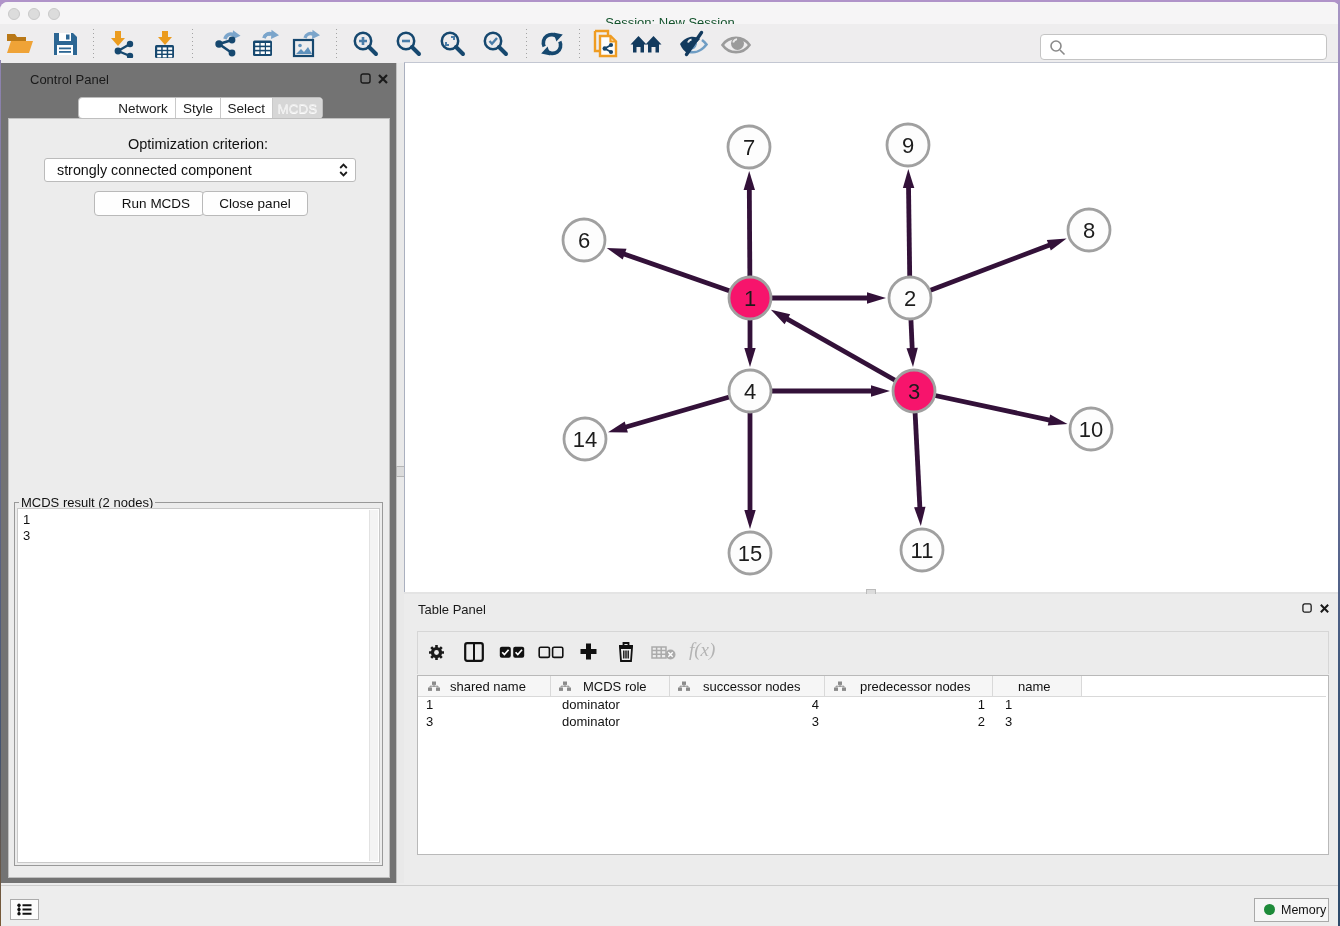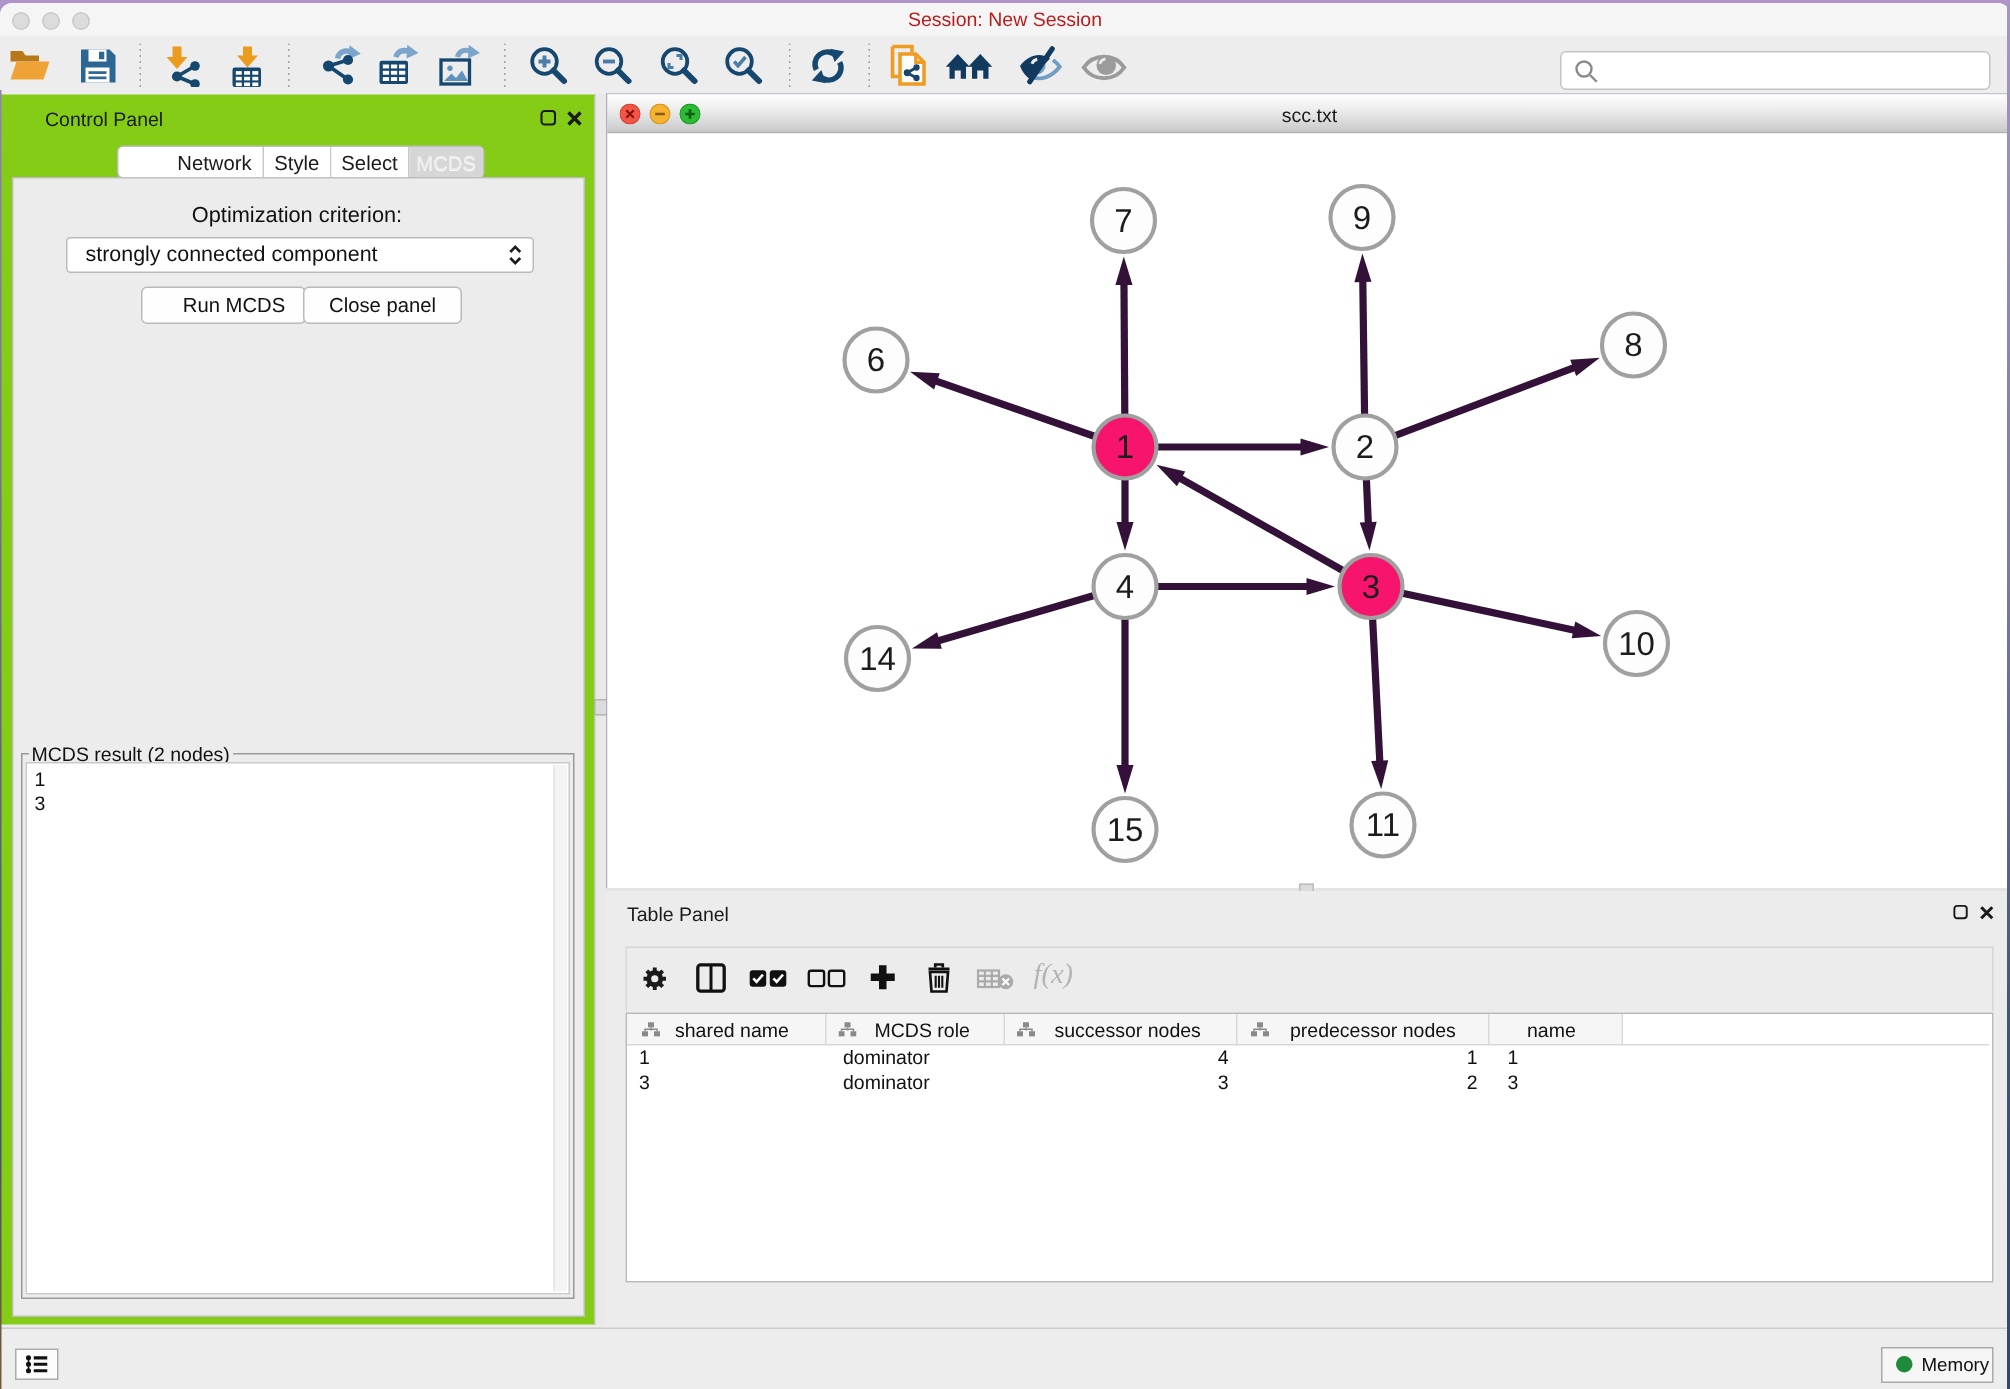--- a/index.html
+++ b/index.html
@@ -5,29 +5,29 @@
   html,body{margin:0;padding:0;} *{-webkit-font-smoothing:antialiased;}
   body{width:1340px;height:926px;position:relative;overflow:hidden;
        font-family:"Liberation Sans",sans-serif;background:#b093c9;}
   .abs{position:absolute;}
   #win{position:absolute;left:0;top:2px;width:1340px;height:924px;background:#ececec;
        border-radius:8px 8px 0 0;}
   #titlebar{position:absolute;left:0;top:2px;width:1340px;height:22px;background:#f6f5f6;
        border-radius:8px 8px 0 0;border-bottom:1px solid #d8d8d8;}
   .tl{position:absolute;top:6px;width:10px;height:10px;border-radius:50%;
       background:#dcdcdc;border:1px solid #c9c9c9;}
-  #title{position:absolute;top:3px;left:0;width:100%;text-align:center;color:#b91c1c;font-size:13px;}
+  #title{position:absolute;top:13px;left:0;width:100%;text-align:center;color:#14532d;font-size:13px;}
   #toolbar{position:absolute;left:0;top:24px;width:1340px;height:39px;background:#eeedee;
        border-bottom:1px solid #dcdcdc;}
   .sep{position:absolute;top:5px;height:30px;width:1px;
        background-image:repeating-linear-gradient(to bottom,#a3a3a3 0 1px,transparent 1px 4px);}
   #search{position:absolute;left:1040px;top:10px;width:285px;height:24px;background:#fff;
        border:1px solid #c4c4c4;border-radius:4px;}
   
-  #cpanel{position:absolute;left:0;top:63px;width:396px;height:820px;background:#84cc16;
+  #cpanel{position:absolute;left:0;top:63px;width:396px;height:820px;background:#737373;
        border-right:1px solid #c2c2c2;}
   .tabstrip{position:absolute;display:flex;border:1px solid #bdbdbd;border-radius:4px;
        overflow:hidden;background:#fff;}
   .tabstrip .tab{font-size:13.5px;color:#1a1a1a;text-align:center;background:#fff;
        border-right:1px solid #c9c9c9;display:flex;align-items:center;justify-content:center;}
   .tabstrip .tab:last-child{border-right:none;}
   .tabstrip .tab.sel{background:#d6d6d6;color:#ededed;text-shadow:0 1px 0 #fbfbfb;}
   #cbox{position:absolute;left:8px;top:55px;width:380px;height:758px;background:#ececec;
        border:1px solid #bfbfbf;}
   .btn{position:absolute;background:#fefefe;border:1px solid #b9b9b9;border-radius:4px;
@@ -218,31 +218,20 @@
     <legend style="font-size:13px;color:#111;margin-left:4px;padding:0 2px;">MCDS result (2 nodes)</legend>
   </fieldset>
   <div style="position:absolute;left:17px;top:445px;width:361px;height:353px;background:#fff;border:1px solid #c9c9c9;">
     <div style="position:absolute;left:5px;top:3px;font-size:13px;color:#111;line-height:16px;">1<br>3</div>
     <div style="position:absolute;right:1px;top:1px;width:8px;height:351px;background:#f4f4f4;border-left:1px solid #e2e2e2;"></div>
   </div>
 </div>
 <div style="position:absolute;left:397px;top:63px;width:7px;height:820px;background:#e9e9e9;"></div>
 <div style="position:absolute;left:396px;top:466px;width:7px;height:9px;background:#dcdcdc;border:1px solid #b5b5b5;"></div>
 <div id="netframe">
-  <div id="nettitle">
-    <svg class="abs" style="left:8px;top:6px" width="60" height="14" viewBox="0 0 60 14">
-      <circle cx="7" cy="7" r="6.6" fill="#f25648" stroke="#d94334" stroke-width="0.8"></circle>
-      <path d="M4.5 4.5 L9.5 9.5 M9.5 4.5 L4.5 9.5" stroke="#8c1308" stroke-width="1.6"></path>
-      <circle cx="27" cy="7" r="6.6" fill="#f5b32f" stroke="#d79527" stroke-width="0.8"></circle>
-      <path d="M23.8 7 h6.4" stroke="#90591c" stroke-width="1.8"></path>
-      <circle cx="47" cy="7" r="6.6" fill="#2dba35" stroke="#1f9c28" stroke-width="0.8"></circle>
-      <path d="M43.8 7 h6.4 M47 3.8 v6.4" stroke="#0e5e14" stroke-width="1.8"></path>
-    </svg>
-    <div style="position:absolute;left:0;top:6px;width:100%;text-align:center;font-size:13px;color:#1a1a1a;">scc.txt</div>
-  </div>
   <div id="netcanvas">
   <svg width="934" height="503" viewBox="0 0 934 503">
 <line x1="345.0" y1="209.0" x2="344.3" y2="98.0" stroke="#331139" stroke-width="4.8"></line>
 <polygon points="344.2,82.0 350.0,101.0 338.6,101.0" fill="#331139"></polygon>
 <line x1="345.0" y1="209.0" x2="216.8" y2="164.2" stroke="#331139" stroke-width="4.8"></line>
 <polygon points="201.7,158.9 221.5,159.8 217.7,170.6" fill="#331139"></polygon>
 <line x1="345.0" y1="209.0" x2="465.0" y2="209.0" stroke="#331139" stroke-width="4.8"></line>
 <polygon points="481.0,209.0 462.0,214.7 462.0,203.3" fill="#331139"></polygon>
 <line x1="345.0" y1="209.0" x2="345.0" y2="262.0" stroke="#331139" stroke-width="4.8"></line>
 <polygon points="345.0,278.0 339.3,259.0 350.7,259.0" fill="#331139"></polygon>

